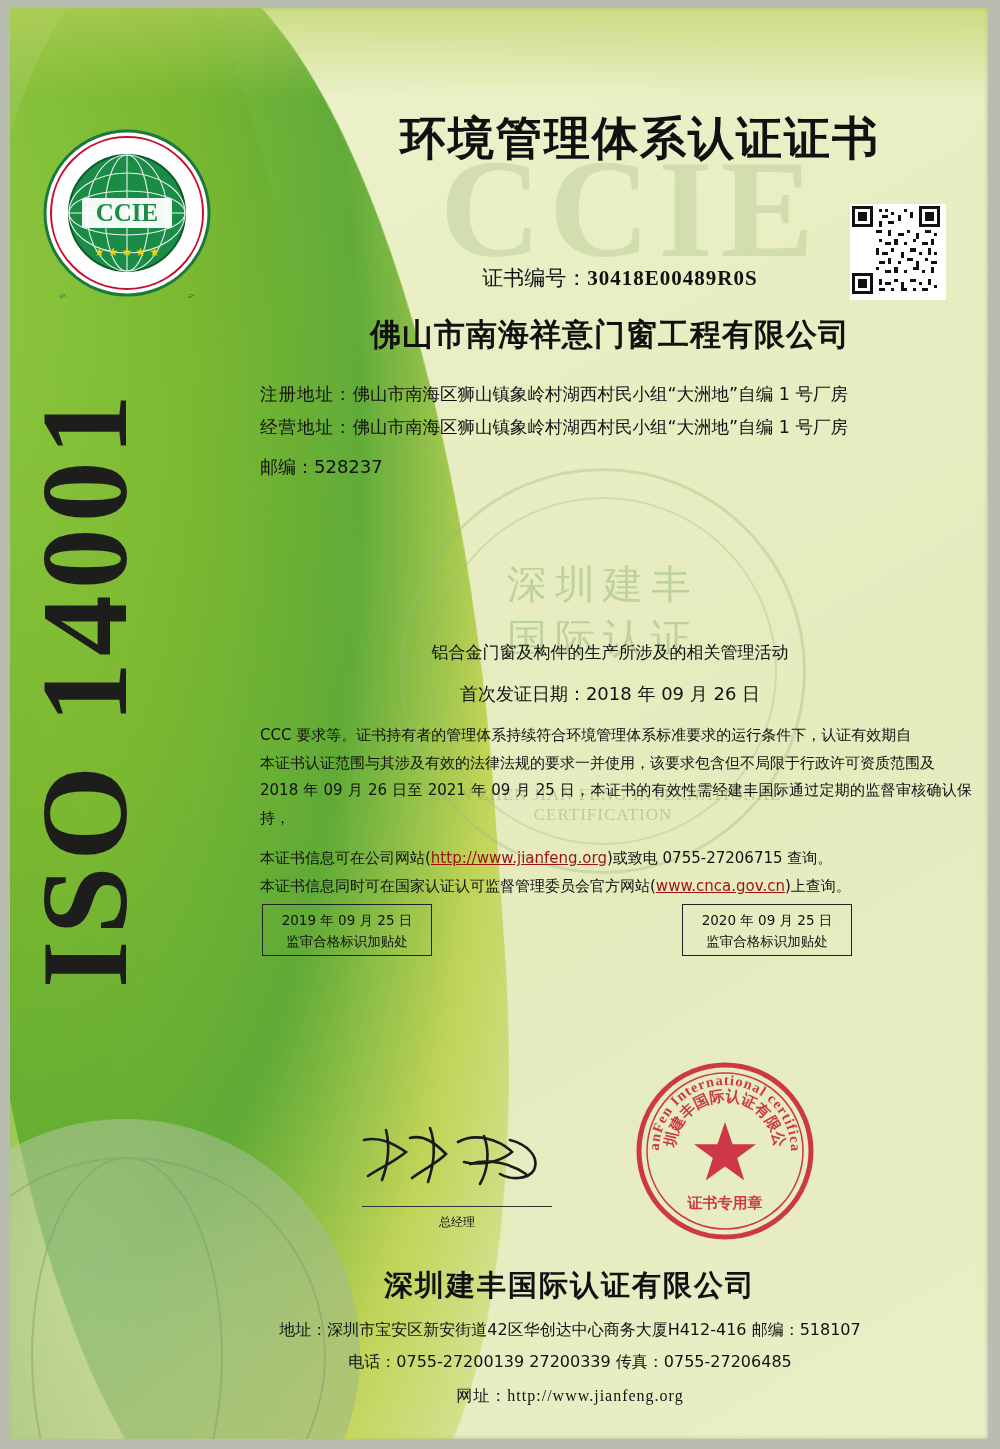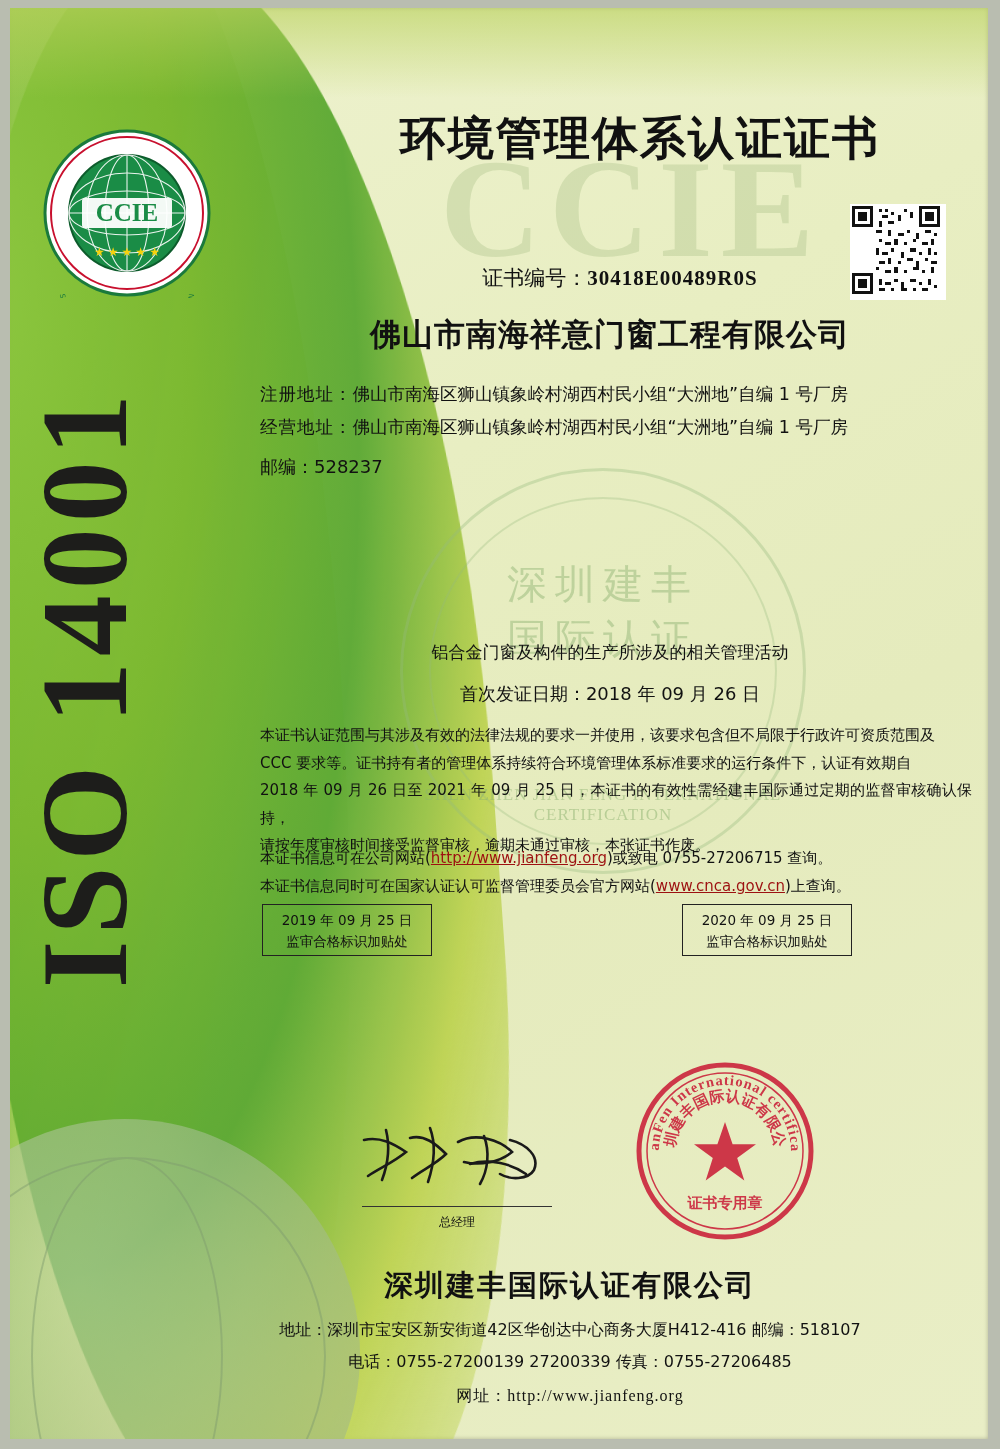--- a/index.html
+++ b/index.html
@@ -553,24 +553,23 @@
       <span class="p1">
         <span>邮编：</span><span>528237</span>
       </span>
     </div>
 
 
     <div class="scope-text">铝合金门窗及构件的生产所涉及的相关管理活动</div>
     <div class="first-issue">首次发证日期：2018 年 09 月 26 日</div>
 
     <div class="fine-print">
+      <div>CCC 要求等。证书持有者的管理体系持续符合环境管理体系标准要求的运行条件下，认证有效期自</div>
       <div>本证书认证范围与其涉及有效的法律法规的要求一并使用，该要求包含但不局限于行政许可资质范围及</div>
-      <div>CCC 要求等。证书持有者的管理体系持续符合环境管理体系标准要求的运行条件下，认证有效期自</div>
       <div>2018 年 09 月 26 日至 2021 年 09 月 25 日，本证书的有效性需经建丰国际通过定期的监督审核确认保持，</div>
-      <div>请按年度审核时间接受监督审核，逾期未通过审核，本张证书作废。</div>
     </div>
 
     <div class="links">
       <div>
         <span>本证书信息可在公司网站(</span><span class="u">http://www.jianfeng.org</span><span>)或致电 0755-27206715 查询。</span>
       </div>
       <div>
         <span>本证书信息同时可在国家认证认可监督管理委员会官方网站(</span><span class="u">www.cnca.gov.cn</span><span>)上查询。</span>
       </div>
     </div>

